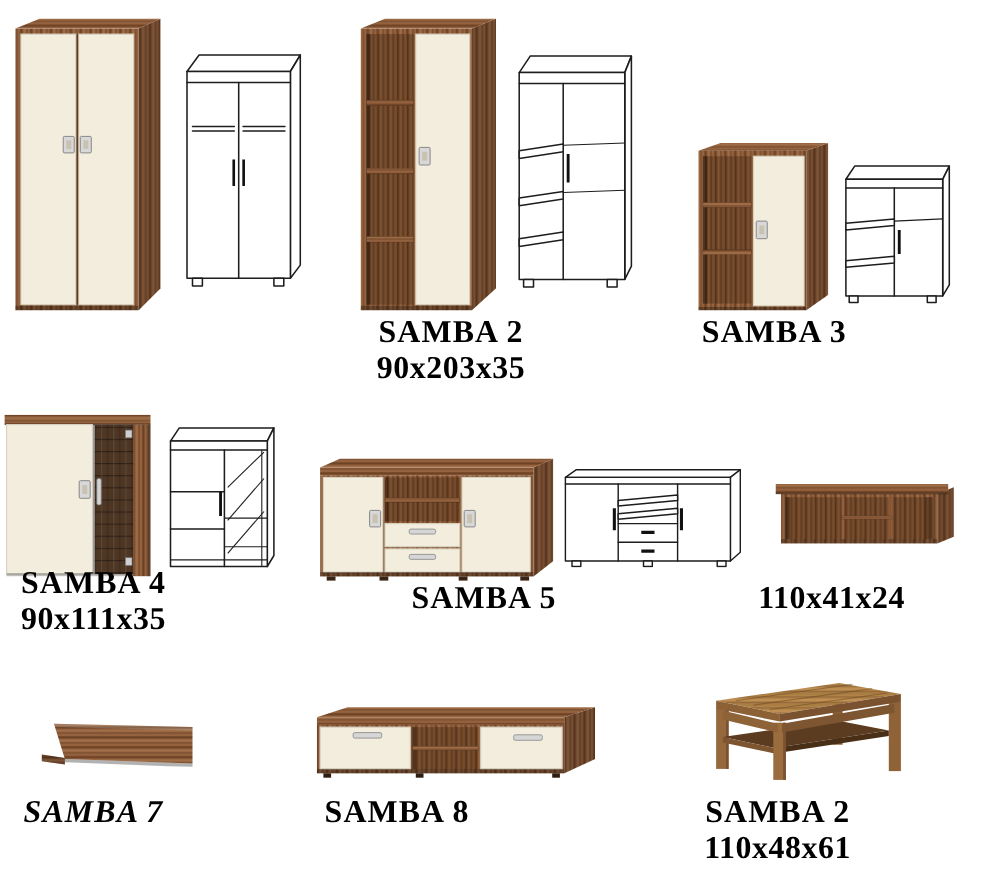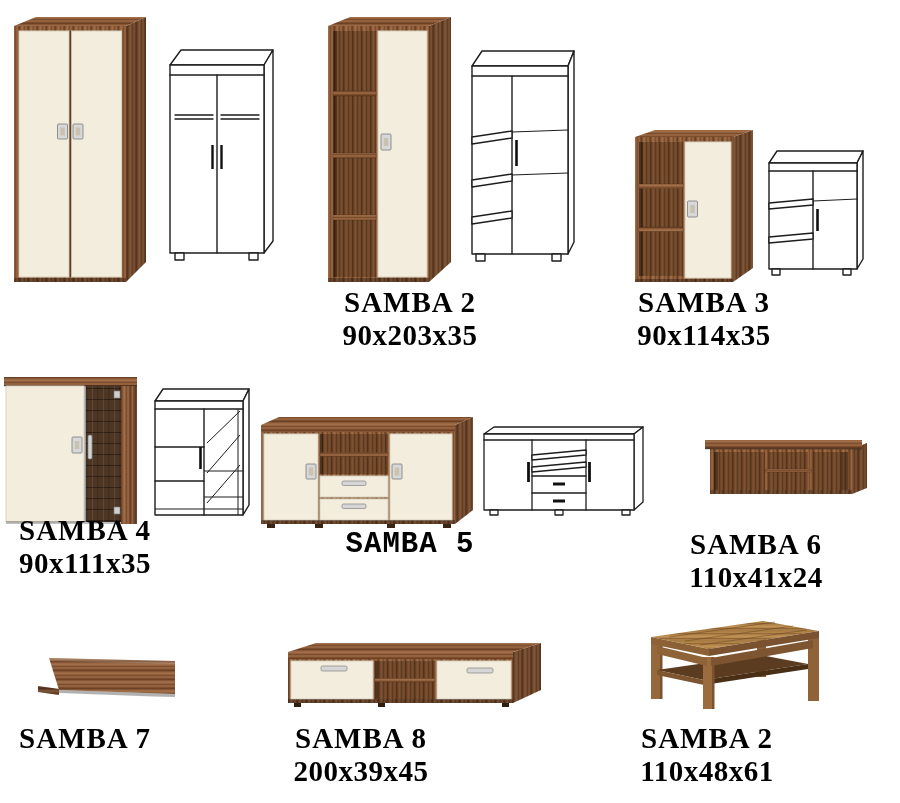--- a/index.html
+++ b/index.html
@@ -11,23 +11,23 @@
   .product{position:absolute;}
   .photo,.drawing{position:absolute;line-height:0;}
   .label{position:absolute;text-align:center;color:#000;font-weight:bold;}
   .label .name{font-size:29px;line-height:33px;letter-spacing:1px;white-space:nowrap;}
   .label .dims{font-size:29px;line-height:33px;letter-spacing:0.5px;white-space:nowrap;}
   
   #p1{left:0;top:0;width:290px;height:360px;}
   #p2{left:300px;top:0;width:300px;height:360px;}
   #p3{left:620px;top:0;width:280px;height:360px;}
   #p4{left:0;top:370px;width:270px;height:225px;}
-  #p5{left:252px;top:370px;width:400px;height:225px;font-family:Liberation Mono, monospace;}
+  #p5{left:282px;top:370px;width:400px;height:225px;}
   #p6{left:670px;top:370px;width:230px;height:225px;}
-  #p7{left:0;top:600px;width:230px;height:203px;}
+  #p7{left:0;top:600px;width:230px;height:203px;font-style:italic;}
   #p8{left:270px;top:600px;width:330px;height:203px;}
   #p9{left:600px;top:600px;width:300px;height:203px;}
   
   #p1 .photo{left:10px;top:14px;} #p1 .drawing{left:167px;top:45px;} #p1 .label{left:10px;top:286px;width:160px;}
   #p2 .photo{left:25px;top:14px;} #p2 .drawing{left:168px;top:44px;} #p2 .label{left:30px;top:286px;width:160px;}
   #p3 .photo{left:12px;top:128px;} #p3 .drawing{left:145px;top:147px;} #p3 .label{left:4px;top:286px;width:160px;}
   #p4 .photo{left:4px;top:7px;}  #p4 .drawing{left:152px;top:15px;} #p4 .label{left:5px;top:144px;width:160px;}
   #p5 .photo{left:7px;top:42px;} #p5 .drawing{left:230px;top:54px;} #p5 .label{left:78px;top:158px;width:160px;}
   #p6 .photo{left:35px;top:68px;} #p6 .label{left:6px;top:158px;width:160px;}
   #p7 .photo{left:35px;top:52px;} #p7 .label{left:5px;top:122px;width:160px;}
@@ -196,21 +196,20 @@
         <polygon points="4,90 48,86 48,92 4,96"></polygon>
         <rect x="7" y="122" width="8" height="6"></rect>
         <rect x="78" y="122" width="8" height="6"></rect>
       </g>
       <line x1="48" y1="54" x2="92" y2="52" stroke="#1d1d1d" stroke-width="1"></line>
       <line x1="52.5" y1="62" x2="52.5" y2="84" stroke="#111" stroke-width="2.6"></line>
     </svg>
   </div>
   <div class="label">
     <div class="name">SAMBA 3</div>
-    <div class="dims">90x114x35</div>
   </div>
 </article>
 
 <article class="product" id="p4">
   <div class="photo">
     <svg width="133" height="147" viewBox="0 0 133 147">
       <rect x="0" y="0" width="133" height="9" fill="url(#wh)"></rect>
       <rect x="0" y="8" width="133" height="1.5" fill="rgba(0,0,0,0.35)"></rect>
       <rect x="117" y="9" width="16" height="138" fill="url(#wv)"></rect>
       <rect x="129" y="9" width="4" height="138" fill="rgba(0,0,0,0.25)"></rect>
@@ -327,21 +326,20 @@
       <rect x="136" y="14" width="7" height="38" fill="rgba(0,0,0,0.18)"></rect>
       <rect x="60" y="14" width="3.5" height="38" fill="url(#wv)"></rect>
       <rect x="103" y="14" width="3.5" height="38" fill="url(#wv)"></rect>
       <rect x="60" y="31" width="46.5" height="3" fill="url(#wh)" stroke="rgba(0,0,0,0.25)" stroke-width="0.5"></rect>
       <rect x="0" y="2" width="157" height="9" fill="url(#wh)"></rect>
       <rect x="0" y="9.8" width="157" height="1.6" fill="rgba(0,0,0,0.35)"></rect>
       <rect x="5" y="52" width="142" height="4" fill="rgba(0,0,0,0.25)"></rect>
     </svg>
   </div>
   <div class="label">
-    <div class="name">SAMBA 6</div>
     <div class="dims">110x41x24</div>
   </div>
 </article>
 
 <article class="product" id="p7">
   <div class="photo">
     <svg width="150" height="52" viewBox="0 0 150 52">
       <polygon points="14,6 140,9 140,42 24,38" fill="url(#wh)"></polygon>
       <polygon points="14,6 140,9 140,12 14,9" fill="rgba(255,255,255,0.18)"></polygon>
       <polygon points="3,34 24,37 24,43 3,40" fill="url(#wh)"></polygon>
@@ -372,21 +370,20 @@
         <rect x="179" y="28" width="26" height="5" rx="1.5" fill="#d6d6d6" stroke="#828282" stroke-width="0.7"></rect>
       </g>
       <rect x="0" y="59" width="225" height="4" fill="rgba(0,0,0,0.30)"></rect>
       <rect x="6" y="63" width="7" height="4" fill="#2f1d10"></rect>
       <rect x="90" y="63" width="7" height="4" fill="#2f1d10"></rect>
       <rect x="214" y="63" width="7" height="4" fill="#2f1d10"></rect>
     </svg>
   </div>
   <div class="label">
     <div class="name">SAMBA 8</div>
-    <div class="dims">200x39x45</div>
   </div>
 </article>
 
 <article class="product" id="p9">
   <div class="photo">
     <svg width="180" height="100" viewBox="0 0 180 100">
 
       <rect x="112" y="14" width="9" height="50" fill="#8a5f35"></rect>
 
       <rect x="6" y="30" width="11" height="56" fill="#96693c"></rect>

